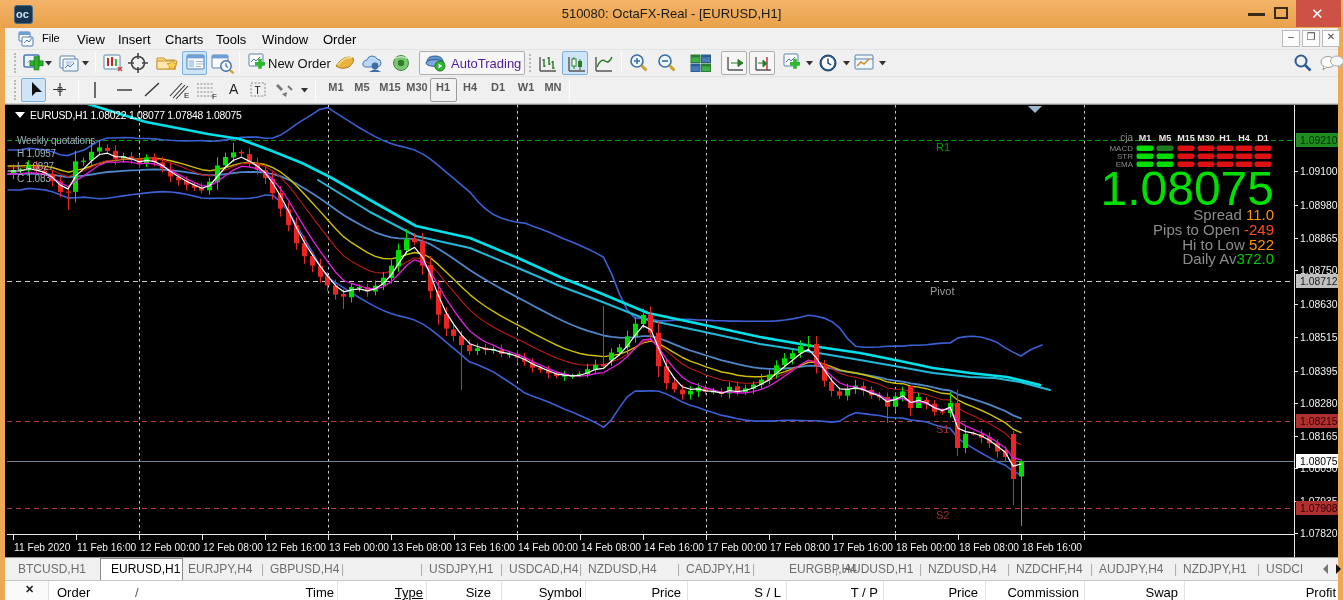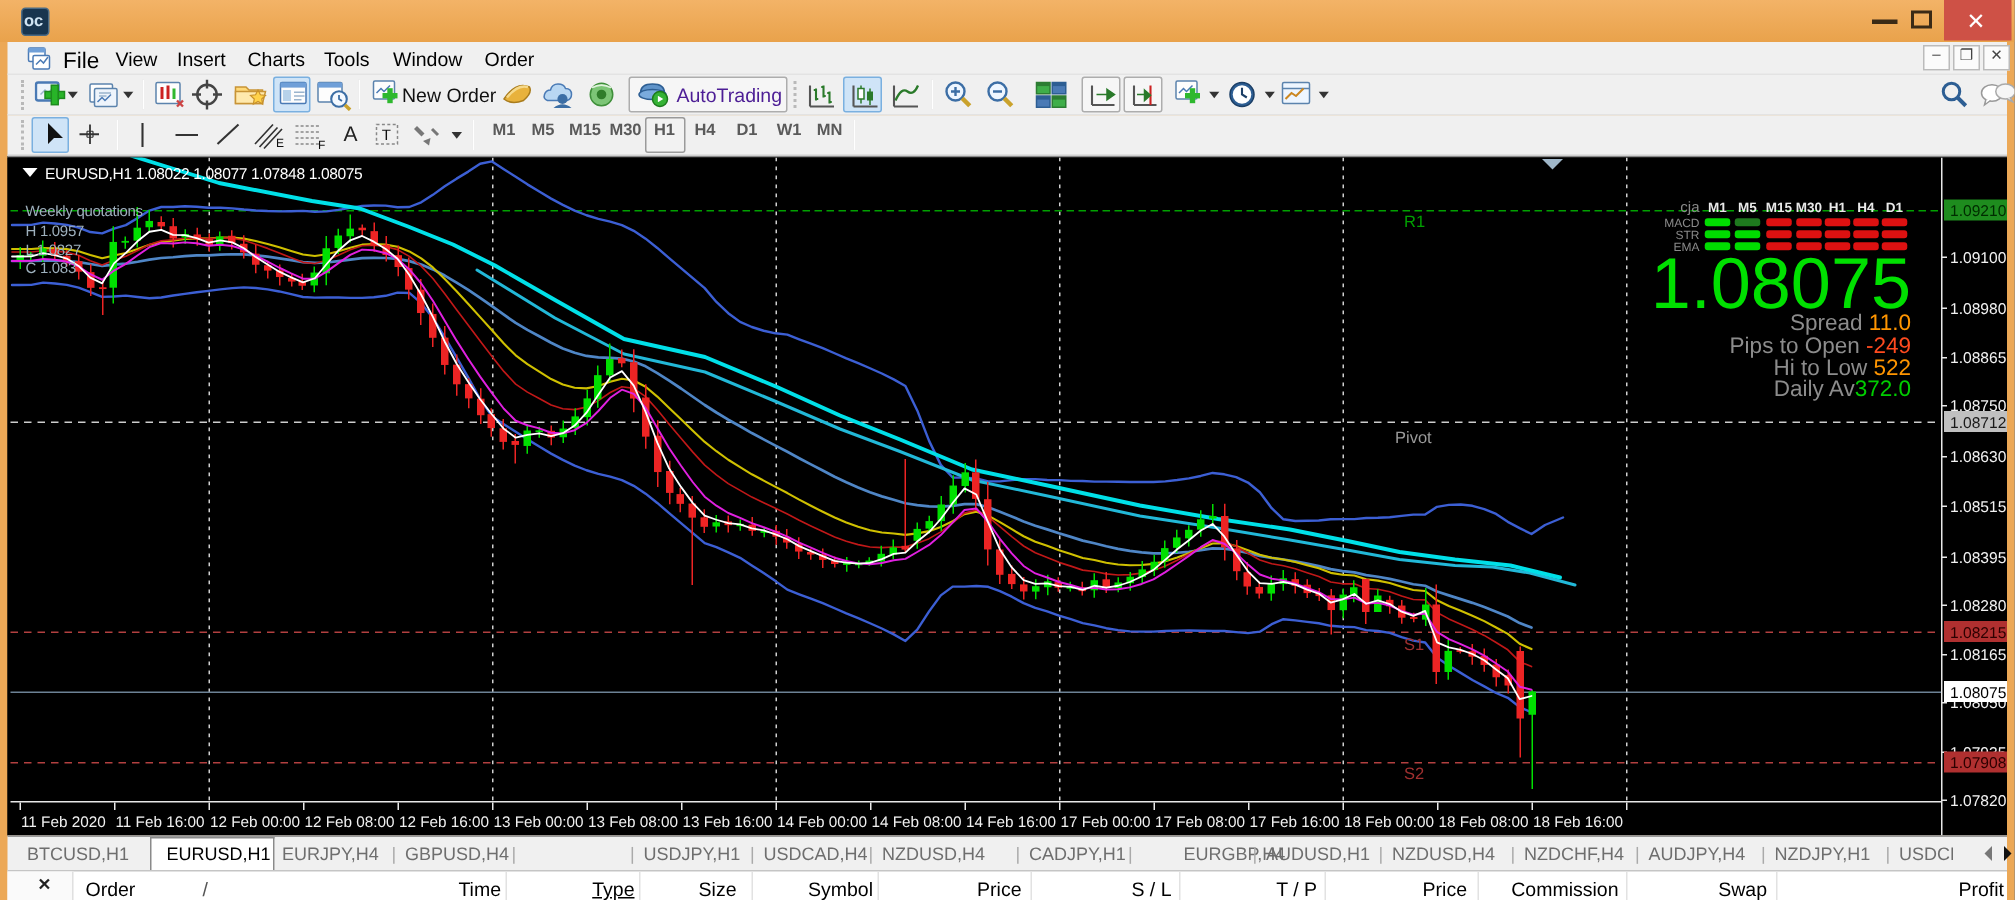--- a/index.html
+++ b/index.html
@@ -11,33 +11,34 @@
 .tfbtn { position:absolute; top:4px; font-size:11px; font-weight:bold; color:#5a5a5a; text-align:center; width:26px; }
 .tab { position:absolute; top:4px; font-size:12px; color:#6e6e6e; white-space:nowrap; }
 .th { position:absolute; top:4px; font-size:13px; color:#000; white-space:nowrap; }
 </style></head>
 <body>
 <div id="root">
 
   <div class="abs" style="left:0;top:0;width:1343px;height:28px;background:linear-gradient(#f3b367,#e9a24b);"></div>
   <div class="abs" style="left:14px;top:5px;width:19px;height:19px;background:#18354f;border-radius:3px;border:1px solid #4a6a84;"></div>
   <div class="abs" style="left:16px;top:8px;font-size:11px;font-weight:bold;color:#cfe3f2;">oc</div>
+  <div class="abs" style="left:0;top:6px;width:1343px;text-align:center;font-size:13px;color:#1a1a1a;">510080: OctaFX-Real - [EURUSD,H1]</div>
   <div class="abs" style="left:1248px;top:13px;width:17px;height:3px;background:#3a2a16;"></div>
   <div class="abs" style="left:1274px;top:7px;width:14px;height:12px;border:2px solid #3a2a16;"></div>
   <div class="abs" style="left:1296px;top:0;width:45px;height:27px;background:#ce5146;"></div>
   <div class="abs" style="left:1311px;top:5px;font-size:15px;color:#fff;">✕</div>
 
   <div class="tb" style="top:28px;height:22px;border-bottom:1px solid #e3e3e3;">
     <svg class="ticon" width="16" height="16" style="left:13px;top:3px" viewBox="0 0 16 16">
         <rect x="1" y="1" width="11" height="9" rx="1" fill="#fff" stroke="#4a7ab5"></rect>
         <rect x="1" y="1" width="11" height="3" fill="#6f9fd8"></rect>
         <rect x="4" y="6" width="11" height="9" rx="1" fill="#fff" stroke="#4a7ab5"></rect>
         <path d="M6 12 l3 -3 l2 2 l3 -4" stroke="#4a7ab5" fill="none"></path>
       </svg>
-    <span class="abs" style="left:37px;top:4px;font-size:15px;">File</span>
+    <span class="abs" style="left:37px;top:4px;font-size:11px;">File</span>
     <span class="abs" style="left:72px;top:4px;font-size:13px;">View</span>
     <span class="abs" style="left:113px;top:4px;font-size:13px;">Insert</span>
     <span class="abs" style="left:160px;top:4px;font-size:13px;">Charts</span>
     <span class="abs" style="left:211px;top:4px;font-size:13px;">Tools</span>
     <span class="abs" style="left:257px;top:4px;font-size:13px;">Window</span>
     <span class="abs" style="left:318px;top:4px;font-size:13px;">Order</span>
     <span class="abs" style="left:1277px;top:2px;width:18px;height:17px;background:#fbfbfb;border:1px solid #bbb;text-align:center;font-size:10px;color:#444;">–</span>
     <span class="abs" style="left:1297px;top:2px;width:18px;height:17px;background:#fbfbfb;border:1px solid #bbb;text-align:center;font-size:10px;color:#444;">❐</span>
     <span class="abs" style="left:1317px;top:2px;width:18px;height:17px;background:#fbfbfb;border:1px solid #bbb;text-align:center;font-size:10px;color:#444;">✕</span>
   </div>

